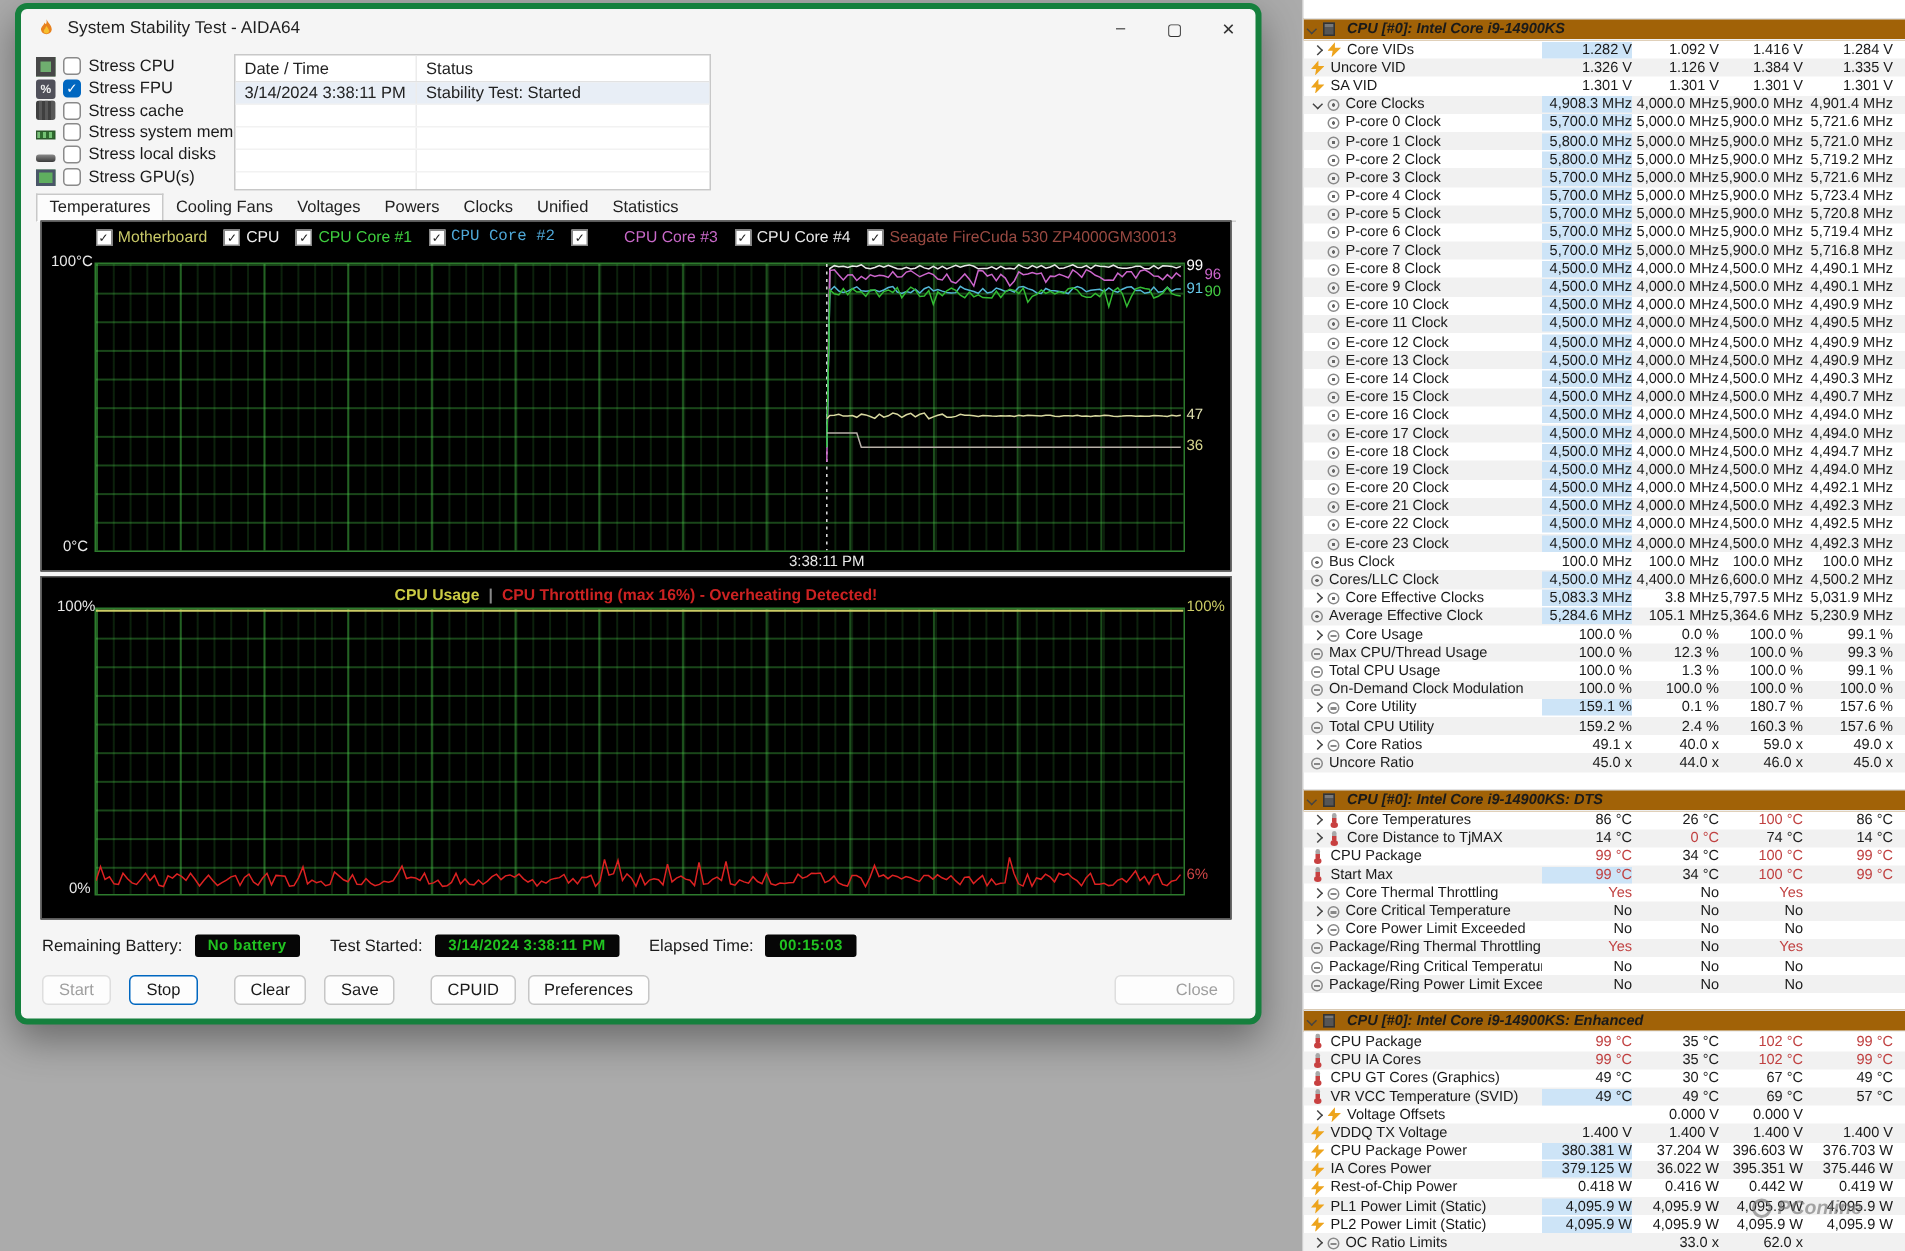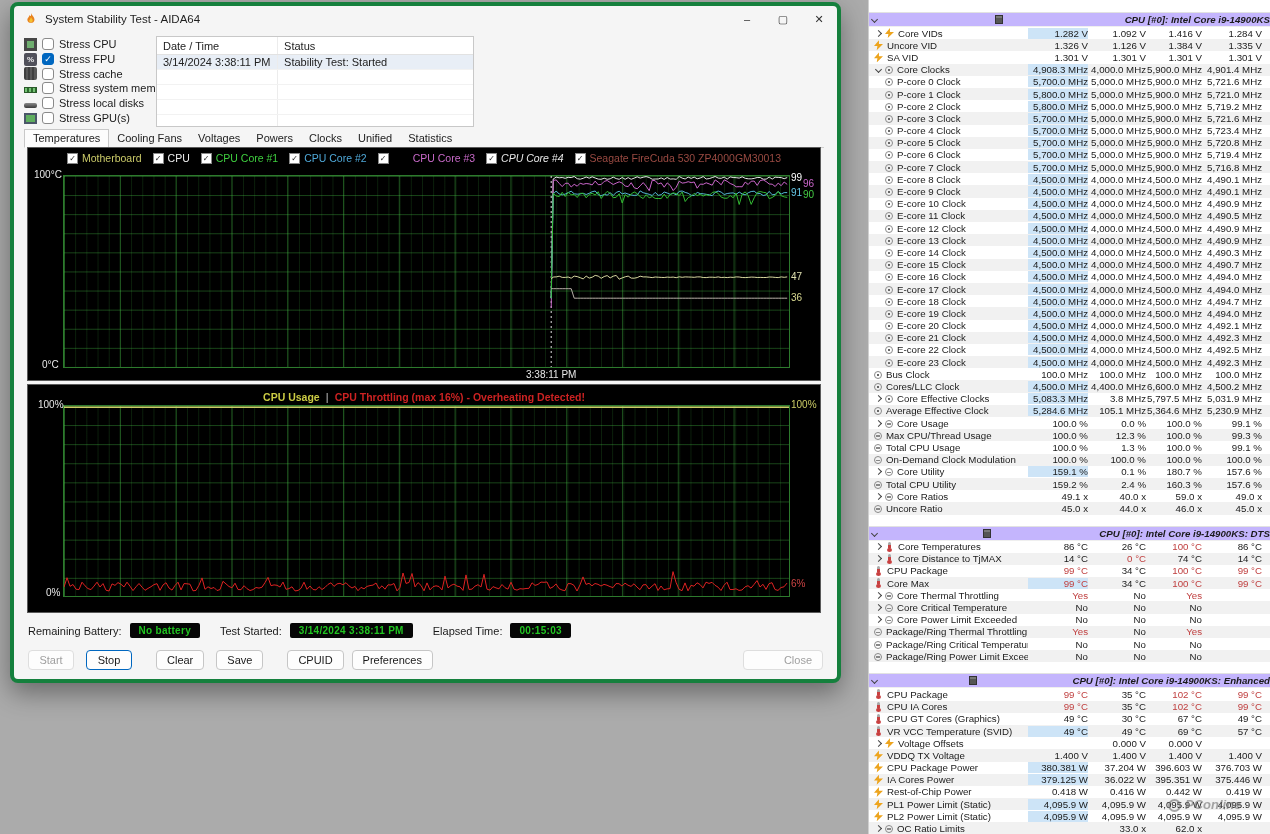--- a/index.html
+++ b/index.html
@@ -68,22 +68,22 @@
   .btn{height:20px;min-width:46px;padding:0 10px;background:#fdfdfd;border:1px solid #c6c6c6;border-radius:4px;
     display:flex;align-items:center;justify-content:center;color:#1a1a1a;box-sizing:border-box;}
   .btn.disabled{color:#9f9f9f;border-color:#dedede;}
   .btn.focused{border:1.6px solid #0067c0;font-weight:400;}
   .gap12{margin-left:12px;} .gap24{margin-left:24px;} .gap8{margin-left:8px;}
   #close-btn{margin-left:auto;padding-left:40px;}
 
   
   #sensors{position:absolute;left:868px;top:0;width:402px;height:834px;background:#fff;border-left:1px solid #cfcfcf;
     box-sizing:border-box;padding-top:12px;font-size:9.7px;color:#1a1a1a;overflow:hidden;}
-  .sec-header{display:flex;align-items:center;height:13px;background:#c4b5fd;border-top:1px solid #e2e2e2;border-bottom:1px solid #efefef;
-    font-style:italic;font-weight:700;padding-left:3px;gap:4px;margin-top:0;justify-content:space-between;}
+  .sec-header{display:flex;align-items:center;height:13px;background:#a16207;border-top:1px solid #e2e2e2;border-bottom:1px solid #efefef;
+    font-style:italic;font-weight:700;padding-left:3px;gap:4px;margin-top:0;}
   .sec-gap{height:11px;}
   .s-row{display:flex;align-items:center;height:12.2px;padding-left:4px;padding-right:8px;}
   .s-row.alt{background:#f1f1f1;}
   .s-label{flex:1;display:flex;align-items:center;white-space:nowrap;overflow:hidden;}
   .arrow-cell{width:11px;flex:none;display:flex;align-items:center;justify-content:center;}
   .chev{display:inline-block;width:4px;height:4px;border-right:1.3px solid #444;border-bottom:1.3px solid #444;}
   .chev.r{transform:rotate(-45deg);}
   .chev.d{transform:rotate(45deg);}
   .s-ic{width:9px;height:10px;margin:0 4px 0 1px;flex:none;position:relative;}
   .bolt{background:#eda41d;clip-path:polygon(55% 0,0 58%,38% 58%,30% 100%,100% 38%,55% 38%);}
@@ -204,29 +204,29 @@
           <span class="legend-item">
             <span class="lcb">✓</span>
             <span style="color: rgb(240, 240, 240);">CPU</span>
           </span>
           <span class="legend-item">
             <span class="lcb">✓</span>
             <span style="color: rgb(63, 207, 63);">CPU Core #1</span>
           </span>
           <span class="legend-item">
             <span class="lcb">✓</span>
-            <span style="color: rgb(79, 168, 216);">CPU Core #2</span>
+            <span style="color: rgb(79, 168, 216); font-family: Liberation Mono, monospace;">CPU Core #2</span>
           </span>
           <span class="legend-item">
             <span class="lcb">✓</span>
             <span style="color: rgb(201, 105, 201); padding-left: 20px;">CPU Core #3</span>
           </span>
           <span class="legend-item">
             <span class="lcb">✓</span>
-            <span style="color: rgb(232, 232, 232); font-style: italic;">CPU Core #4</span>
+            <span style="color: rgb(232, 232, 232);">CPU Core #4</span>
           </span>
           <span class="legend-item">
             <span class="lcb">✓</span>
             <span style="color: rgb(154, 74, 66);">Seagate FireCuda 530 ZP4000GM30013</span>
           </span>
         </div>
       <div id="temp-plot" class="plot">
         <svg id="temp-svg" preserveAspectRatio="none" viewBox="0 0 725 191">
             <polyline points="487.2,0 487.2,191" fill="none" stroke="#e0e0e0" stroke-width="1" stroke-dasharray="2,3"></polyline>
             <polyline points="487.2,122.2 489.2,3.0 492.2,1.1 495.2,1.8 498.2,1.5 501.2,2.3 504.2,1.3 507.2,1.6 510.2,0.5 513.2,2.7 516.2,3.2 519.2,2.3 522.2,1.0 525.2,2.2 528.2,0.8 531.2,2.0 534.2,3.1 537.2,3.3 540.2,2.2 543.2,3.3 546.2,2.8 549.2,1.1 552.2,2.6 555.2,3.3 558.2,1.5 561.2,3.3 564.2,1.6 567.2,3.3 570.2,2.1 573.2,0.8 576.2,2.1 579.2,1.2 582.2,0.6 585.2,1.5 588.2,3.2 591.2,3.0 594.2,3.0 597.2,1.9 600.2,3.4 603.2,1.5 606.2,3.1 609.2,2.9 612.2,3.3 615.2,0.5 618.2,2.1 621.2,3.0 624.2,1.1 627.2,2.4 630.2,1.1 633.2,2.8 636.2,2.0 639.2,0.6 642.2,3.0 645.2,2.6 648.2,1.6 651.2,0.5 654.2,2.1 657.2,2.3 660.2,1.1 663.2,3.1 666.2,0.9 669.2,1.5 672.2,1.7 675.2,2.1 678.2,0.8 681.2,2.3 684.2,2.8 687.2,2.9 690.2,2.4 693.2,1.5 696.2,1.5 699.2,3.2 702.2,3.1 705.2,1.1 708.2,3.1 711.2,1.2 714.2,1.4 717.2,1.6 720.2,2.7 723.2,1.6" fill="none" stroke="#e8e8e8" stroke-width="1"></polyline>
@@ -774,21 +774,21 @@
           <span>CPU Package</span>
         </span>
         <span class="s-val c1 red">99 °C</span>
         <span class="s-val c2">34 °C</span>
         <span class="s-val c3 red">100 °C</span>
         <span class="s-val c4 red">99 °C</span>
       </div>
       <div class="s-row alt">
         <span class="s-label">
           <span class="s-ic thermo"></span>
-          <span>Core Max</span>
+          <span>Start Max</span>
         </span>
         <span class="s-val c1 hl red">99 °C</span>
         <span class="s-val c2">34 °C</span>
         <span class="s-val c3 red">100 °C</span>
         <span class="s-val c4 red">99 °C</span>
       </div>
       <div class="s-row">
         <span class="s-label">
           <span class="arrow-cell">
             <span class="chev r"></span>

